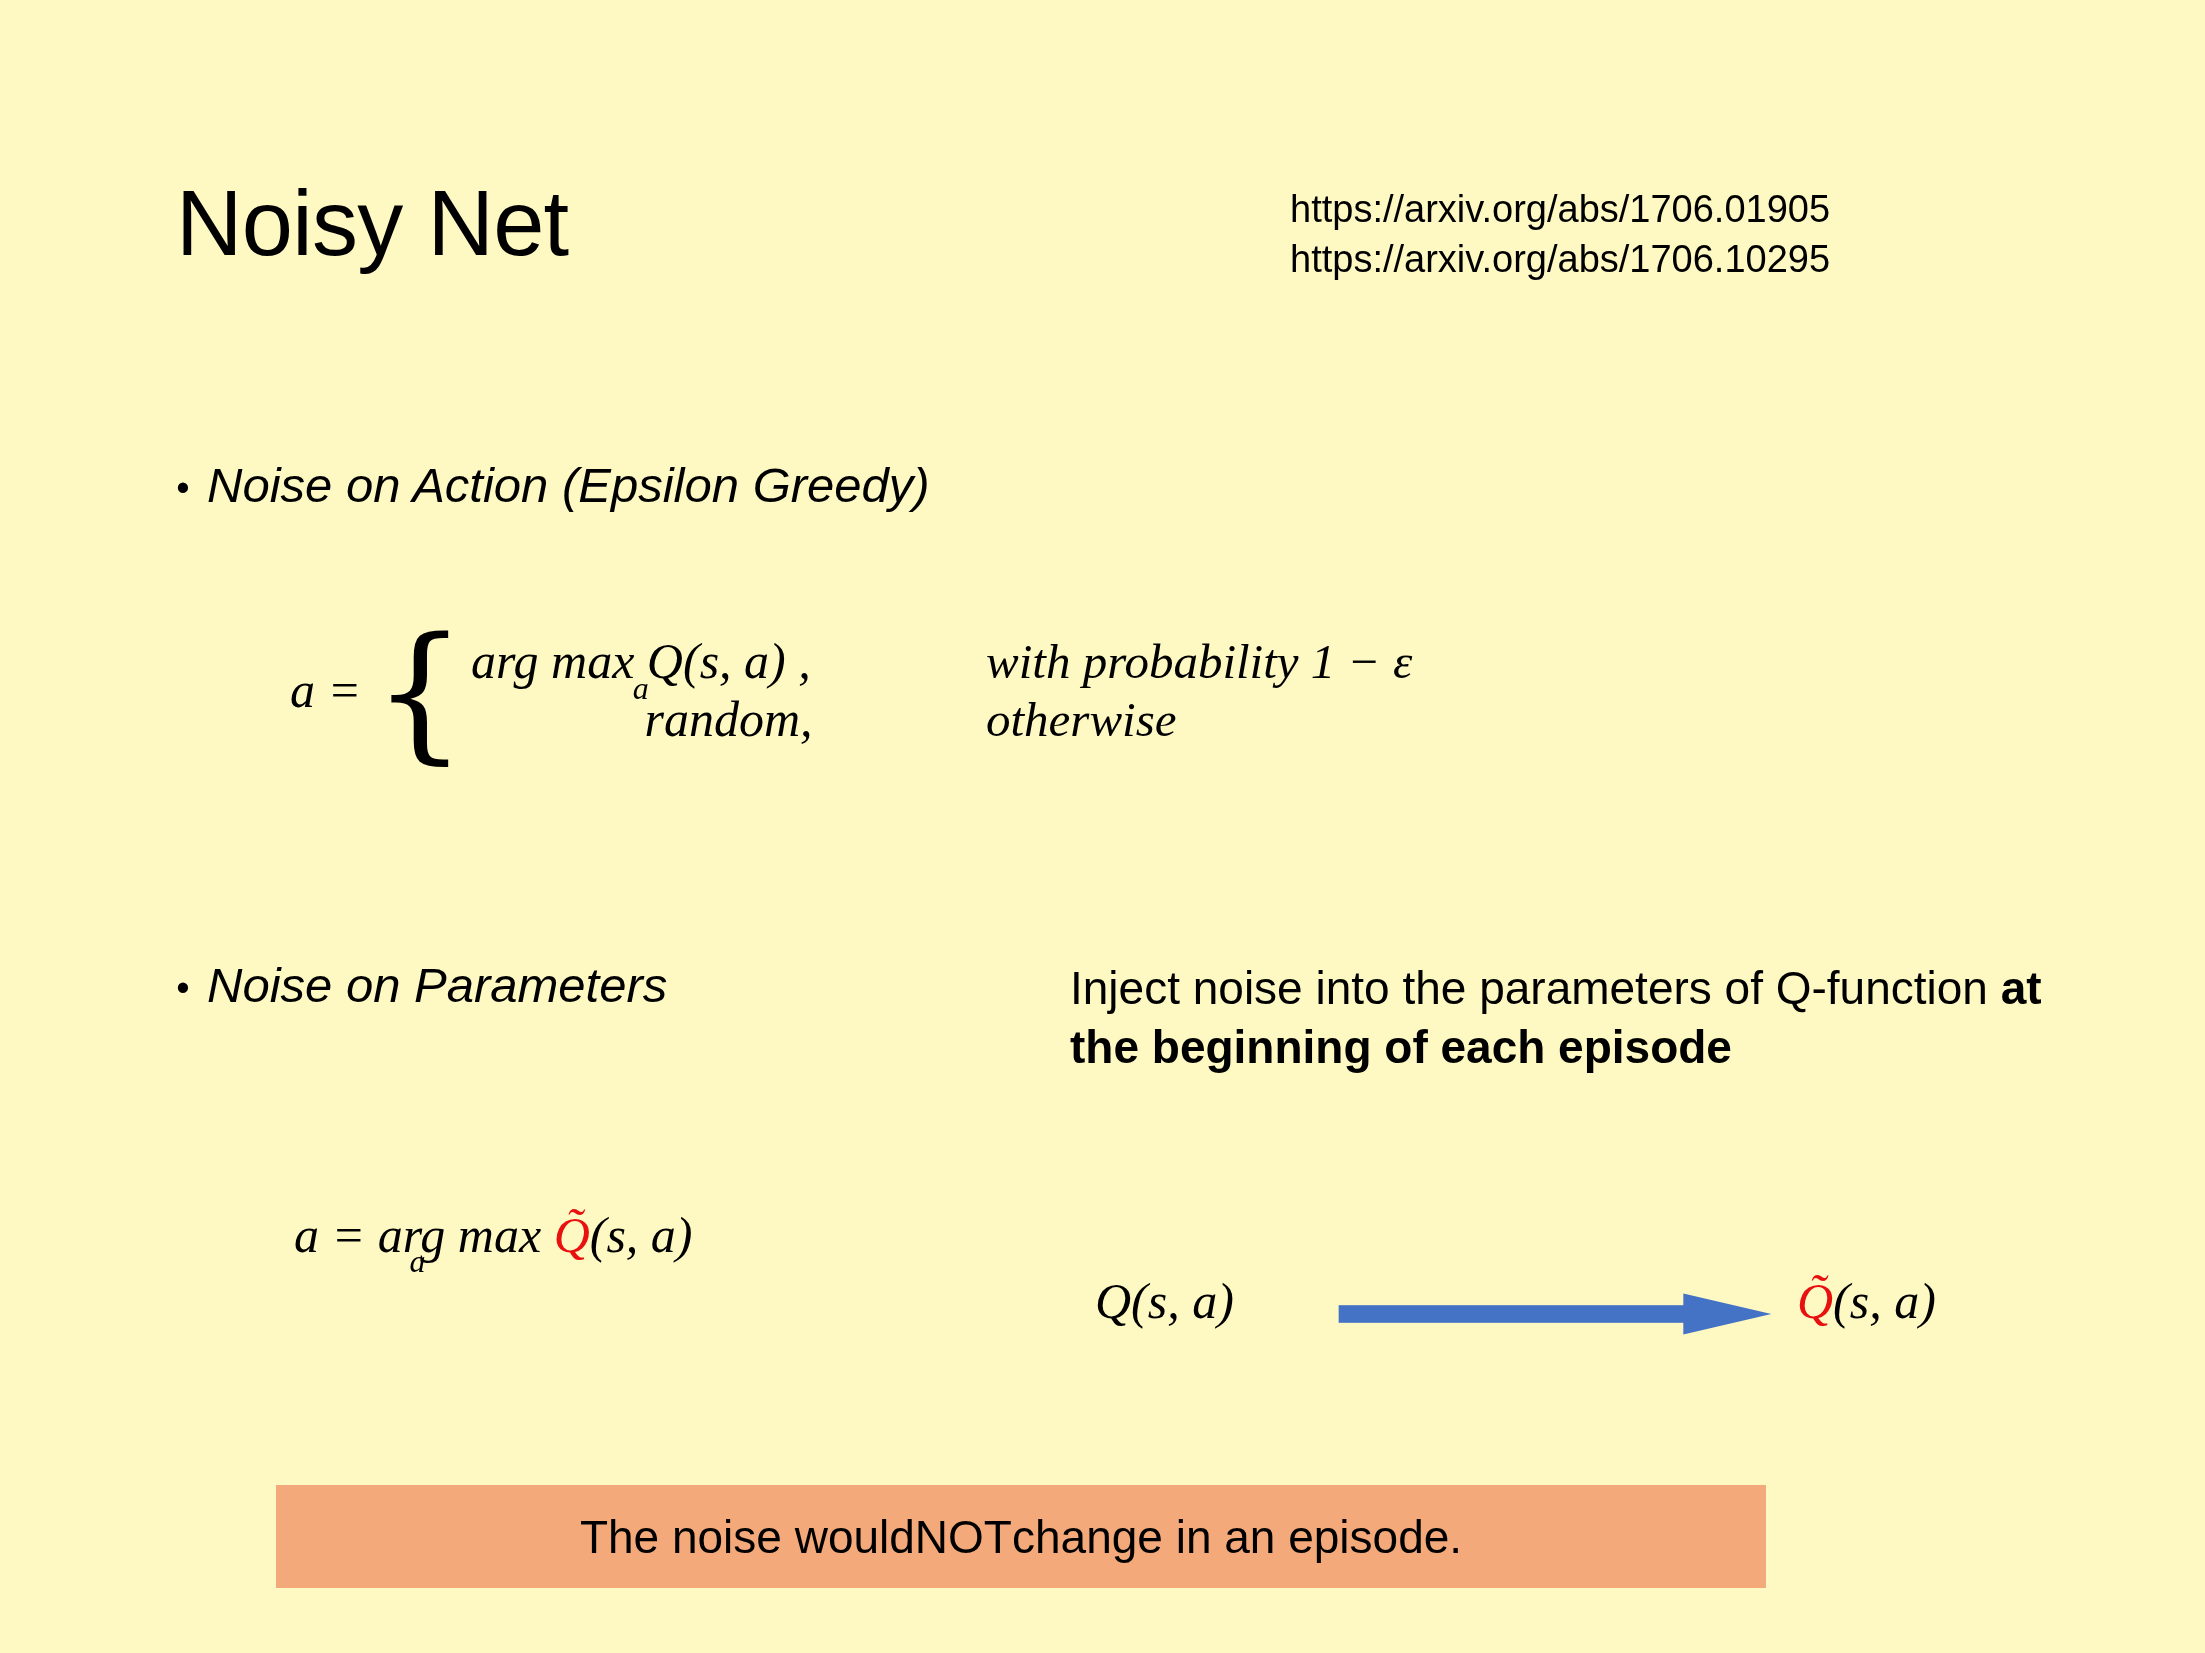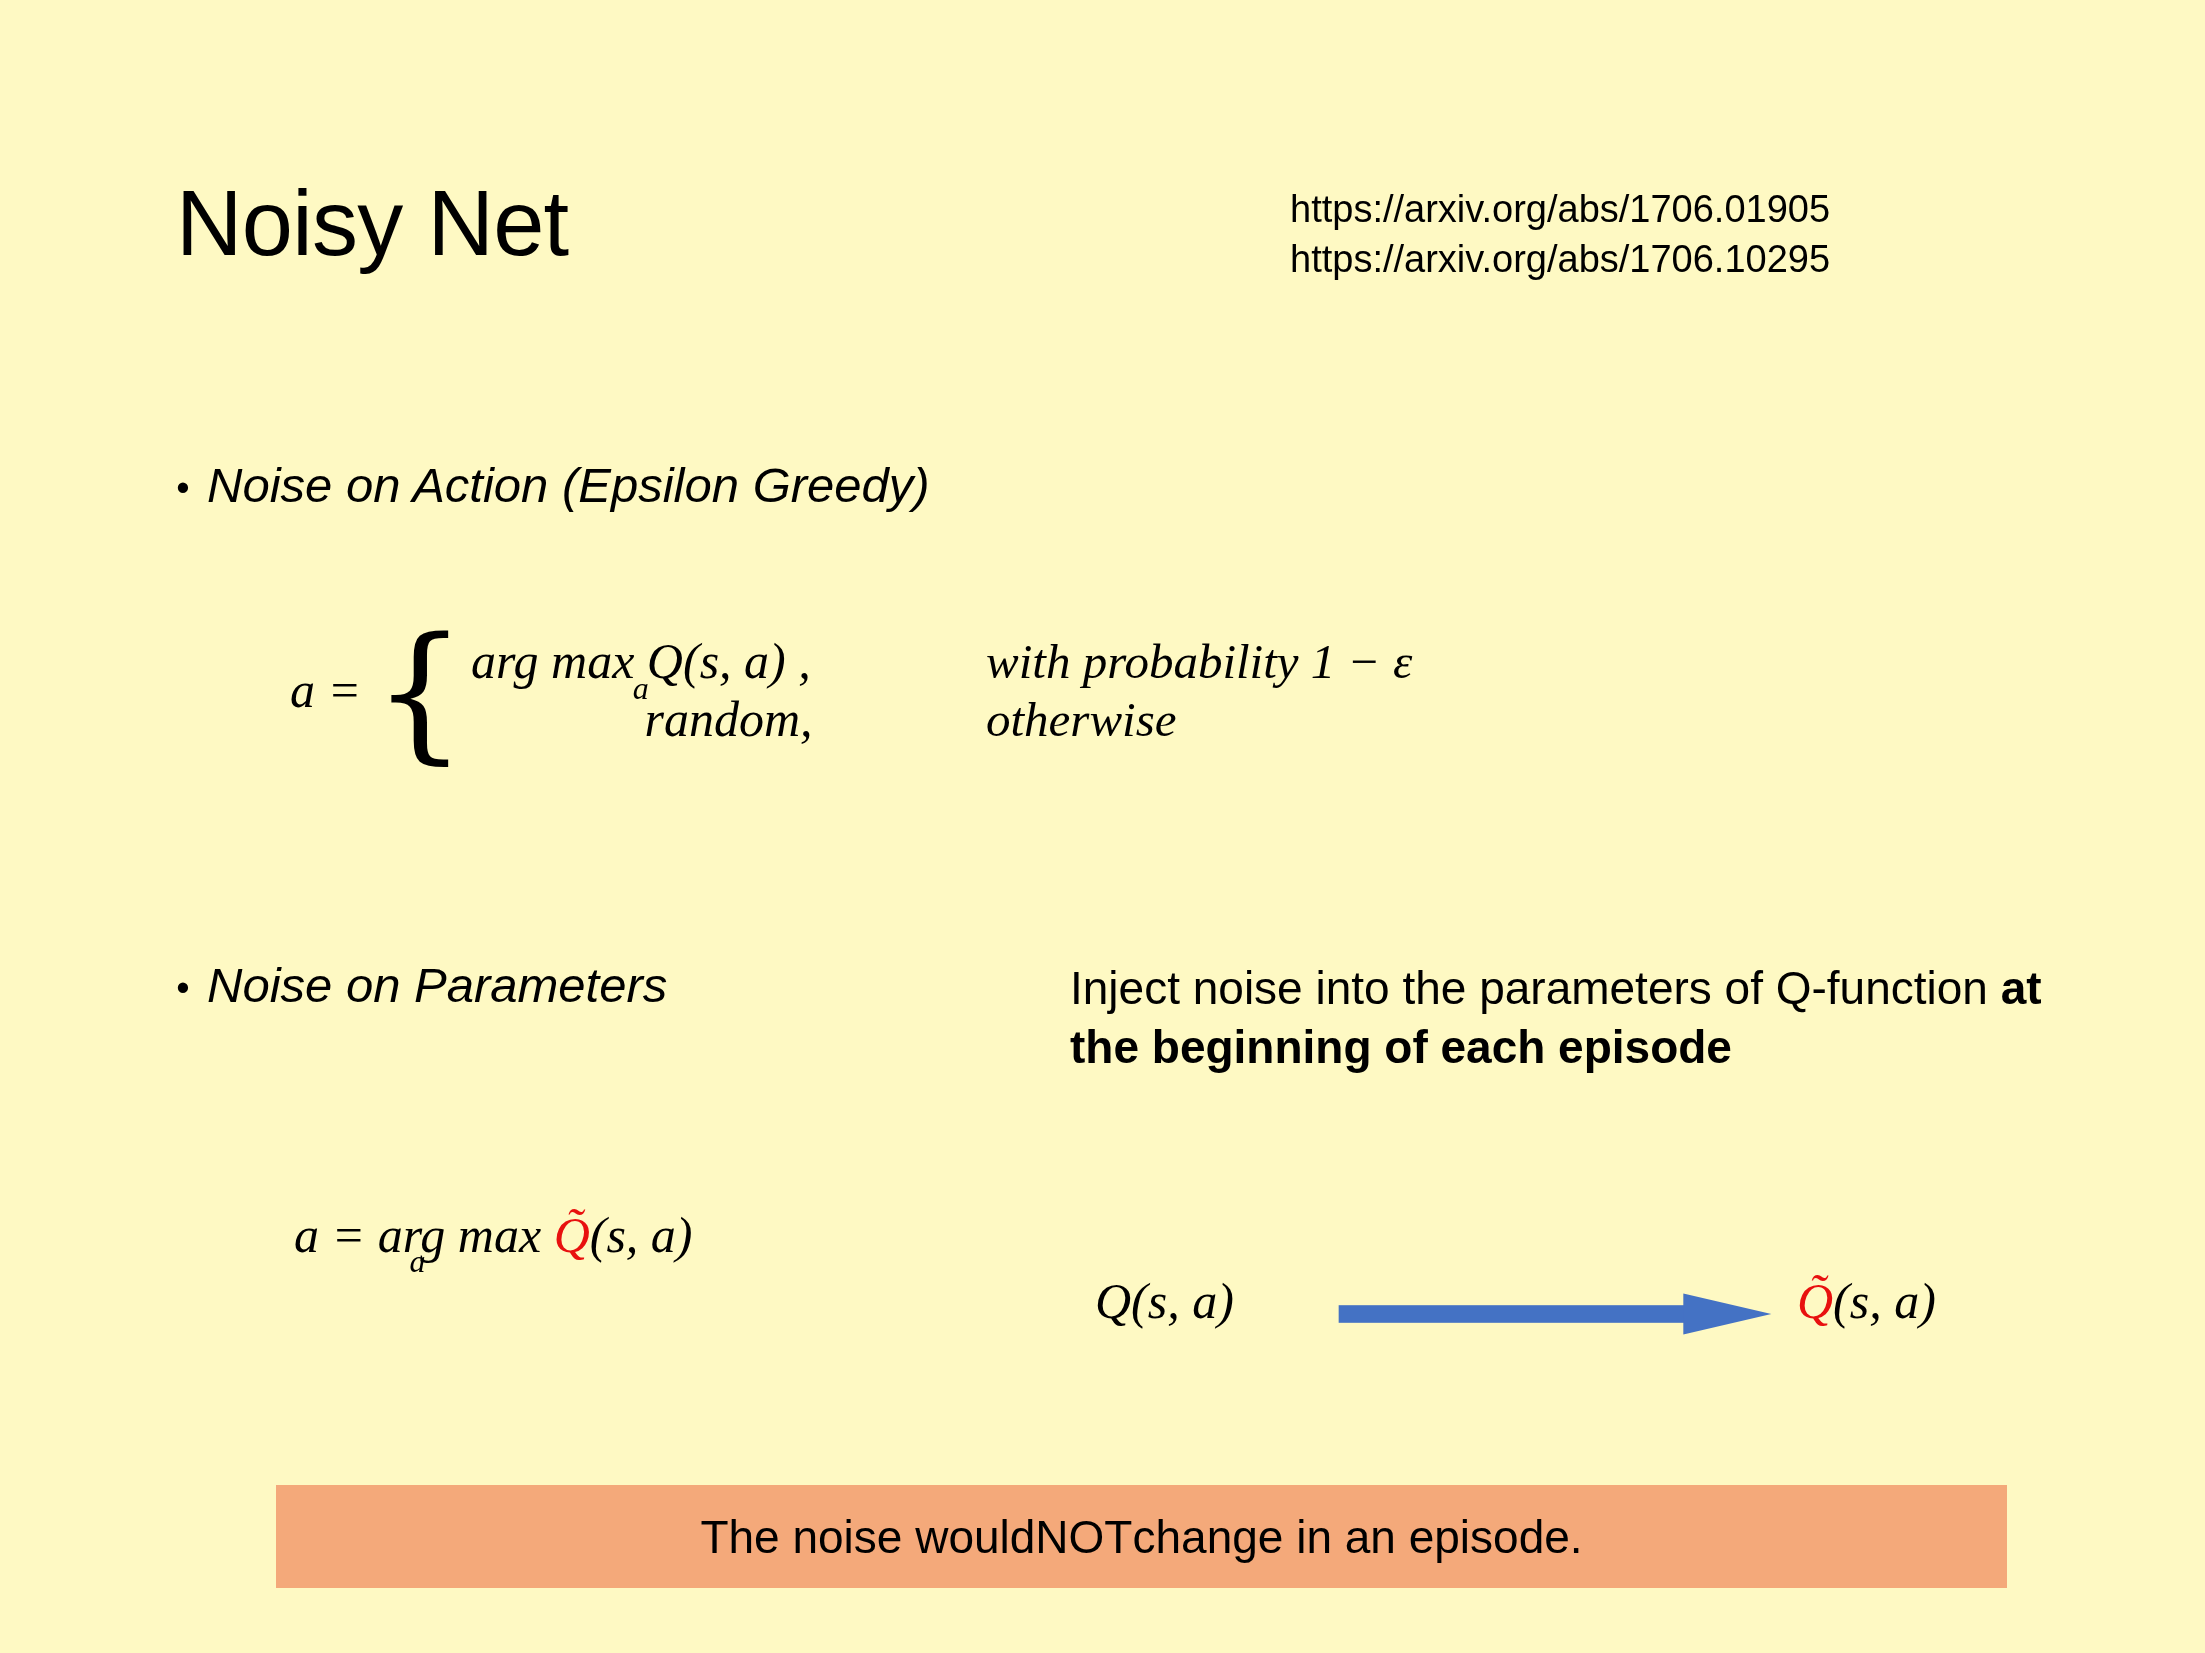--- a/index.html
+++ b/index.html
@@ -178,21 +178,21 @@
     font-family: "Liberation Sans", sans-serif;
     font-style: normal;
     color: #000;
   }
 
   
   #note-banner {
     position: absolute;
     left: 276px;
     top: 1485px;
-    width: 1731px;
+    width: 1490px;
     height: 103px;
     background: #f4a97a;
     display: flex;
     align-items: center;
     justify-content: center;
     font-size: 46px;
     color: #000;
   }
   #note-banner b { font-weight: 400; }
 </style>

